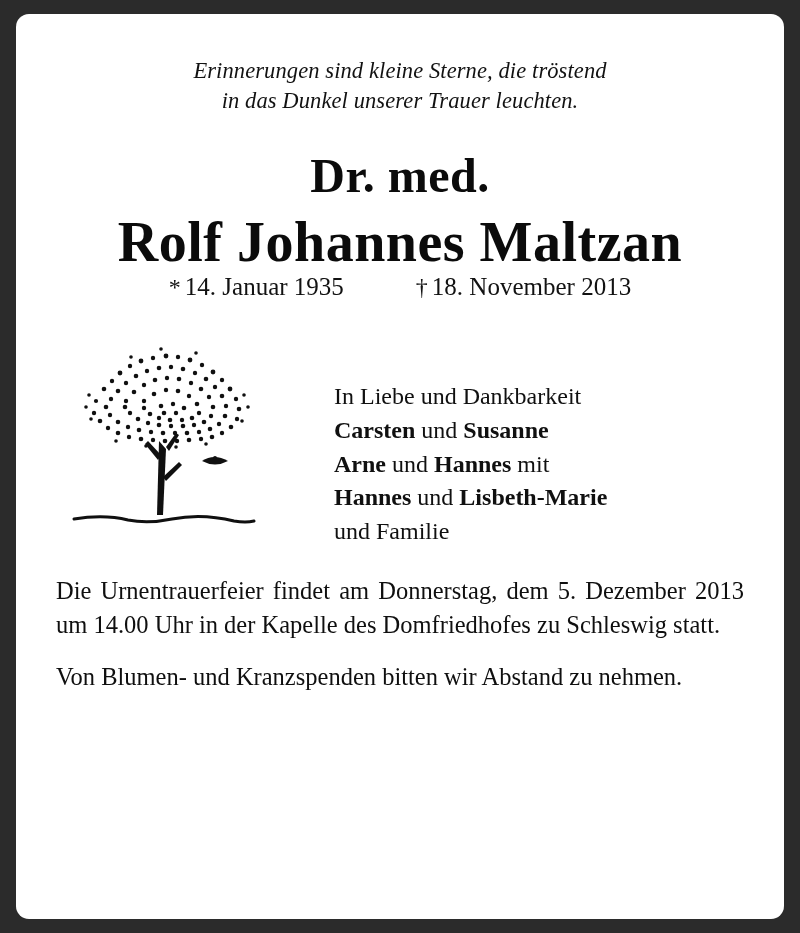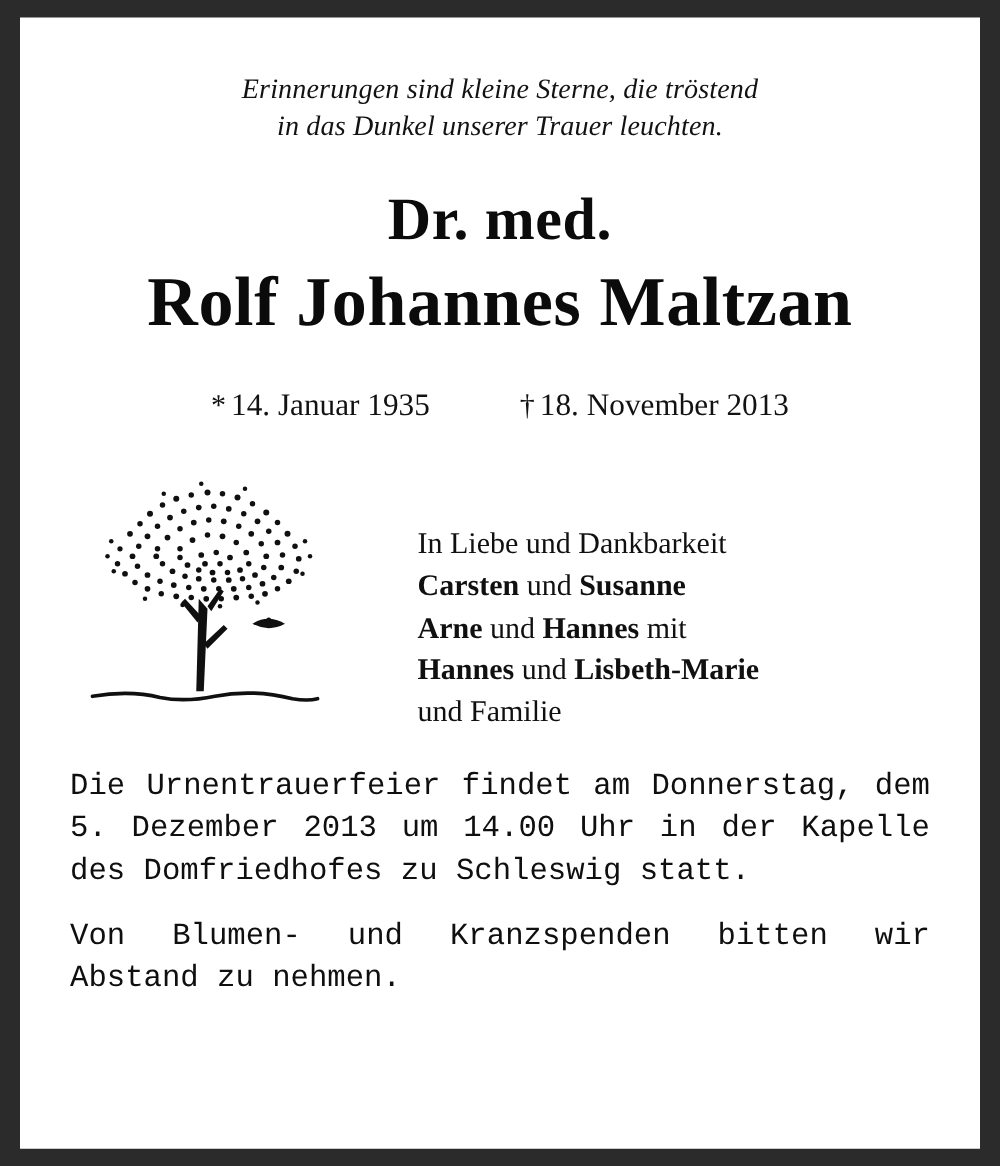--- a/index.html
+++ b/index.html
@@ -21,20 +21,21 @@
     box-sizing: border-box;
     padding: 14px 16px;
   }
   .card {
     position: relative;
     width: 100%;
     height: 100%;
     background: #ffffff;
     box-sizing: border-box;
     padding: 36px 40px 10px 40px;
+    border-radius: 13px;
   }
 
   .epitaph {
     text-align: center;
     font-style: italic;
     font-size: 22.5px;
     line-height: 1.32;
     color: #121212;
     letter-spacing: 0.1px;
     margin: 6px 0 0 0;
@@ -56,21 +57,20 @@
     font-size: 56px;
     font-weight: bold;
     color: #0b0b0b;
     letter-spacing: 0.5px;
     line-height: 1.1;
     margin-top: 10px;
     white-space: nowrap;
   }
 
   .dates {
-    margin-top: 38px;
     display: flex;
     justify-content: center;
     gap: 72px;
     font-size: 25px;
     color: #121212;
   }
   .dates .d { white-space: nowrap; }
   .sym { font-size: 24px; margin-right: 4px; }
 
   .middle {
@@ -94,21 +94,21 @@
   .family .row { white-space: nowrap; }
   .family b { font-weight: bold; }
 
   .body-text {
     margin-top: 26px;
     font-size: 24.5px;
     line-height: 1.38;
     color: #0f0f0f;
     text-align: justify;
   }
-  .body-text p { margin: 0 0 18px 0; font-family: Liberation Mono, monospace; }
+  .body-text p { margin: 0 0 18px 0; }
   .body-text p:last-child { margin-bottom: 0; }
 </style>
 </head>
 <body>
 
 <div class="page">
   <div class="card">
 
     <div class="epitaph">
       <span>Erinnerungen sind kleine Sterne, die tröstend</span>

